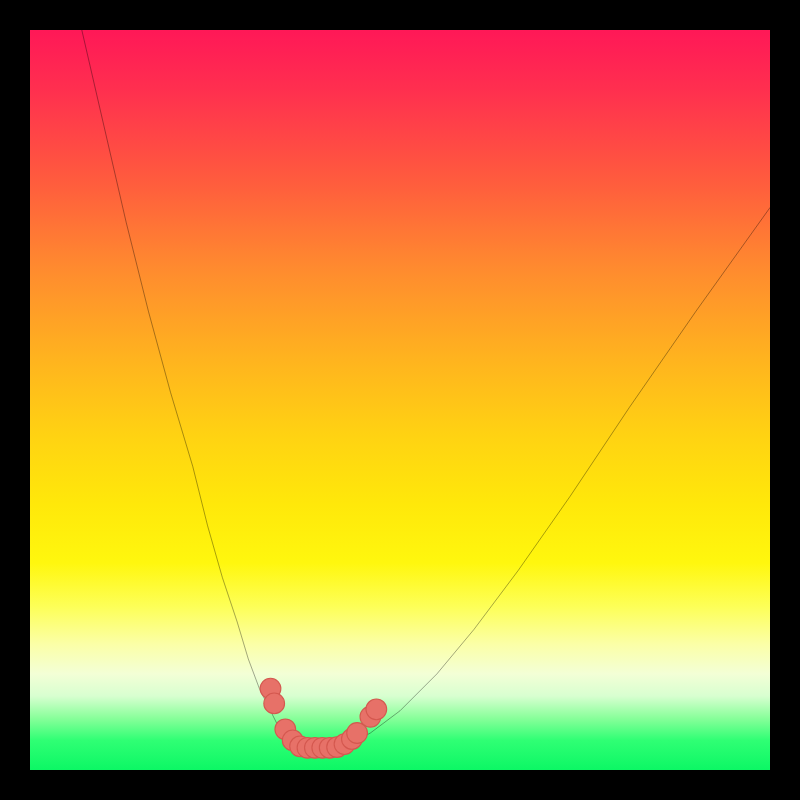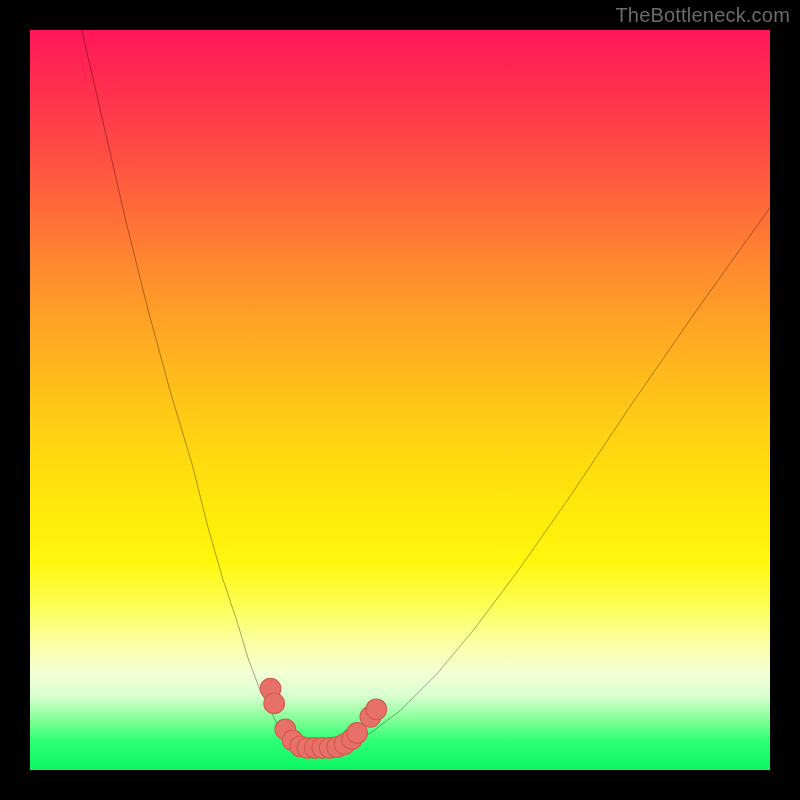--- a/index.html
+++ b/index.html
@@ -85,14 +85,13 @@
           <circle cx="40.50" cy="97.00" r="1.40" fill="#e77168" stroke="#d4584f" stroke-width="0.15"></circle>
           <circle cx="41.50" cy="96.90" r="1.40" fill="#e77168" stroke="#d4584f" stroke-width="0.15"></circle>
           <circle cx="42.50" cy="96.50" r="1.40" fill="#e77168" stroke="#d4584f" stroke-width="0.15"></circle>
           <circle cx="43.50" cy="95.80" r="1.40" fill="#e77168" stroke="#d4584f" stroke-width="0.15"></circle>
           <circle cx="44.20" cy="95.00" r="1.40" fill="#e77168" stroke="#d4584f" stroke-width="0.15"></circle>
           <circle cx="46.00" cy="92.80" r="1.40" fill="#e77168" stroke="#d4584f" stroke-width="0.15"></circle>
           <circle cx="46.80" cy="91.80" r="1.40" fill="#e77168" stroke="#d4584f" stroke-width="0.15"></circle>
         </g>
     </svg>
   </div>
-  <div class="watermark">TheBottleneck.com</div>
 </div>
 
 </body></html>

